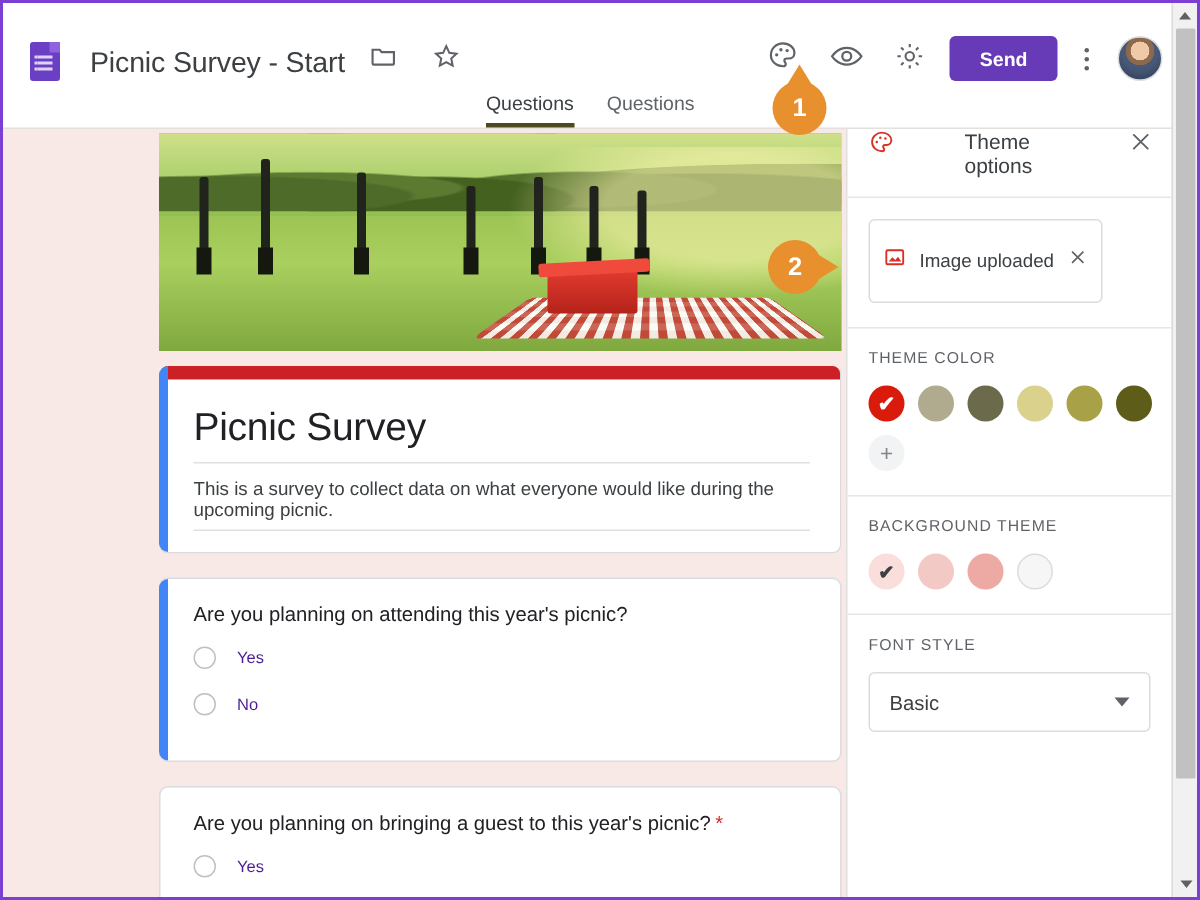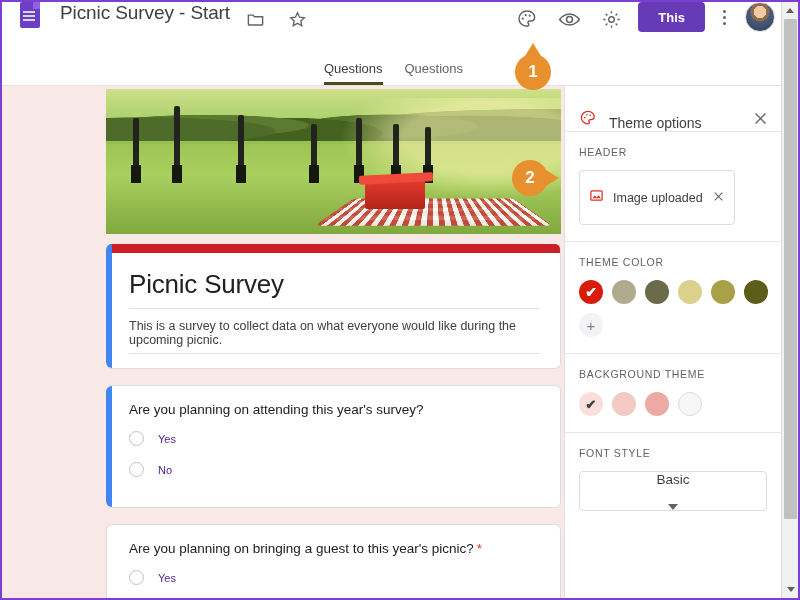--- a/index.html
+++ b/index.html
@@ -16,21 +16,21 @@
     border: 2px solid #7b3fd4;
     background: #f8e8e6;
     overflow: hidden;
   }
 
   
   .topbar {
     position: absolute; top: 0; left: 0;
     width: 783px; height: 52px;
     background: #ffffff;
-    display: flex; align-items: flex-start;
+    display: flex; align-items: flex-end;
     padding: 0 10px 0 18px;
     z-index: 6;
   }
   .forms-logo { width: 22px; height: 26px; flex: none; position: relative; }
   .forms-logo .pg {
     position: absolute; left: 0; top: 0;
     width: 20px; height: 26px;
     background: #6b3fc4; border-radius: 2px;
   }
   .forms-logo .fold {
@@ -179,22 +179,22 @@
   .opt .lbl { font-size: 11px; color: #4c1d95; }
 
   
   .panel {
     position: absolute; top: 84px; right: 17px;
     width: 217px; height: 514px;
     background: #fff; border-left: 1px solid #e0e0e0;
     z-index: 4;
   }
   .panel-head {
-    display: flex; align-items: flex-end; height: 46px;
-    padding: 0 12px 0 14px; border-bottom: 1px solid #e6e6e6;
+    display: flex; align-items: flex-start; height: 46px;
+    padding: 0 12px 0 14px; border-bottom: 1px solid #e6e6e6; gap: 34px;
   }
   .panel-head .ttl { font-size: 14px; color: #3c4043; margin-left: 12px; flex: 1; }
   .sect { padding: 14px 14px 16px; border-bottom: 1px solid #e6e6e6; }
   .sect.last { border-bottom: none; }
   .sect-lbl {
     font-size: 10.5px; color: #5f6368; letter-spacing: .7px;
     margin-bottom: 12px;
   }
   .chip {
     display: inline-flex; align-items: center; gap: 9px;
@@ -213,21 +213,21 @@
   .sw.outline { border: 1px solid #dadce0; }
   .addbtn {
     width: 24px; height: 24px; border-radius: 50%;
     background: #f1f3f4; color: #80868b; margin-top: 9px;
     display: flex; align-items: center; justify-content: center;
     font-size: 15px; cursor: pointer;
   }
   .select {
     width: 100%; height: 40px; border: 1px solid #dadce0; border-radius: 4px;
     display: flex; align-items: center; justify-content: space-between;
-    padding: 0 13px; cursor: pointer; flex-direction: column;
+    padding: 0 13px; cursor: pointer;
   }
   .select .val { font-size: 13.5px; color: #3c4043; }
   .caret {
     width: 0; height: 0; border-left: 5px solid transparent;
     border-right: 5px solid transparent; border-top: 6px solid #5f6368;
   }
 
   
   .scrollbar {
     position: absolute; top: 0; right: 0; width: 17px; height: 596px;
@@ -317,21 +317,21 @@
       </svg>
     </div>
 
     <div class="tb-icon">
       <svg width="21" height="21" viewBox="0 0 24 24" fill="none" stroke="#5f6368" stroke-width="1.6">
         <circle cx="12" cy="12" r="3.2"></circle>
         <path d="M12 2.6v2.6M12 18.8v2.6M2.6 12h2.6M18.8 12h2.6M5.4 5.4l1.9 1.9M16.7 16.7l1.9 1.9M18.6 5.4l-1.9 1.9M7.3 16.7l-1.9 1.9"></path>
       </svg>
     </div>
 
-    <button class="send-btn">This</button>
+    <button class="send-btn">Send</button>
 
     <div class="kebab">
       <i></i>
         <i></i>
         <i></i>
     </div>
 
     <div class="avatar"></div>
   </div>
 
@@ -361,21 +361,21 @@
     <div class="card title-card selected">
       <div class="redbar" style="background: rgb(204, 32, 39);"></div>
       <div class="inner">
         <div class="form-title">Picnic Survey</div>
         <div class="form-desc">This is a survey to collect data on what everyone would like during the upcoming picnic.</div>
       </div>
     </div>
 
     <div class="card selected">
       <div class="inner">
-        <div class="q-title">Are you planning on attending this year's survey?</div>
+        <div class="q-title">Are you planning on attending this year's picnic?</div>
         <div class="opt">
           <span class="radio"></span>
           <span class="lbl">Yes</span>
         </div>
         <div class="opt">
           <span class="radio"></span>
           <span class="lbl">No</span>
         </div>
       </div>
     </div>
@@ -407,21 +407,20 @@
       </span>
       <span class="ttl">Theme options</span>
       <span>
         <svg width="17" height="17" viewBox="0 0 24 24" stroke="#5f6368" stroke-width="1.8">
           <path d="M5 5l14 14M19 5L5 19"></path>
         </svg>
       </span>
     </div>
 
     <div class="sect">
-      <div class="sect-lbl">HEADER</div>
       <div class="chip">
         <span>
           <svg width="15" height="15" viewBox="0 0 24 24" fill="none" stroke="#d93025" stroke-width="2">
             <rect x="3" y="4.5" width="18" height="15" rx="1.5"></rect>
             <path d="M5.5 16.5l4-4.5 3 3 3-3.5 3.5 5z" fill="#d93025" stroke="none"></path>
           </svg>
         </span>
         <span class="txt">Image uploaded</span>
         <span>
           <svg width="13" height="13" viewBox="0 0 24 24" stroke="#5f6368" stroke-width="2">

